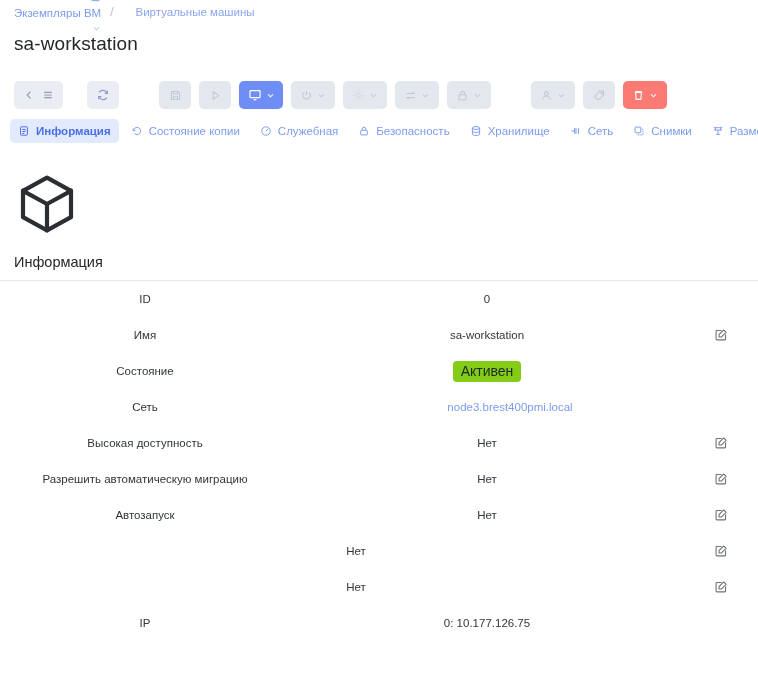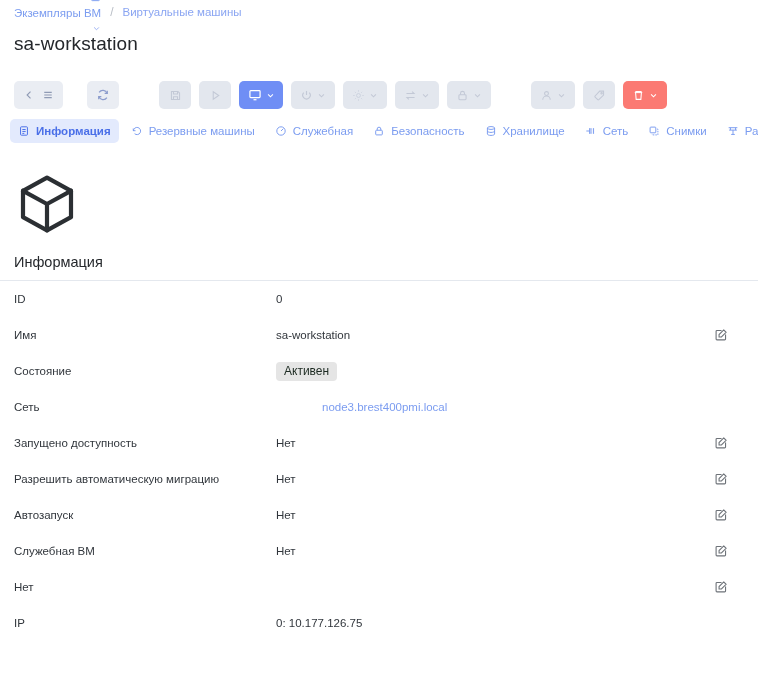--- a/index.html
+++ b/index.html
@@ -23,21 +23,21 @@
     gap: 0;
   }
   .bc-item {
     display: flex;
     align-items: flex-end;
     gap: 5px;
     color: #7b9cf0;
     white-space: nowrap;
     flex-direction: column;
   }
-  .bc-item.plain { color: #8aa5f2; }
+  .bc-item.plain { color: #8aa5f2; margin-left: 13px; }
   .bc-sep {
     color: #b9bec6;
     margin: 0 9px;
     font-size: 12px;
   }
   .bc-ico { display: inline-flex; align-items: center; }
   .chev { margin-left: 4px; display: inline-flex; align-items: center; }
 
   
   .page-title {
@@ -131,20 +131,21 @@
   }
 
   
   .rows { padding: 0; }
   .row {
     display: flex;
     align-items: center;
     height: 36px;
     padding: 0 14px;
     font-size: 11.5px;
+    text-align: center;
   }
   .row-label {
     width: 262px;
     flex: 0 0 262px;
     color: #31363c;
   }
   .row-value {
     flex: 1 1 auto;
     color: #31363c;
   }
@@ -155,25 +156,25 @@
     display: flex;
     align-items: center;
     justify-content: center;
     color: #6d7278;
     cursor: pointer;
   }
   .row-action.empty { cursor: default; }
 
   .badge {
     display: inline-block;
-    background: #e5e5e5;
+    background: #84cc16;
     color: #1d2b22;
     border-radius: 4px;
     padding: 3px 8px 4px 8px;
-    font-size: 12px;
+    font-size: 14px;
     line-height: 1;
   }
 </style>
 </head>
 <body>
 
 <div class="breadcrumb">
   <span class="bc-item">
     <span class="bc-ico">
       <svg width="11" height="11" viewBox="0 0 16 16" fill="none" stroke="#7b9cf0" stroke-width="1.4">
@@ -371,21 +372,21 @@
     <span>Информация</span>
   </div>
 
   <div class="tab">
     <span class="t-ico">
       <svg width="12" height="12" viewBox="0 0 16 16" fill="none" stroke="#7b9cf0" stroke-width="1.3">
         <path d="M3.2 8a4.8 4.8 0 1 1 1.6 3.6"></path>
           <path d="M3 4.6v3h3"></path>
       </svg>
     </span>
-    <span>Резервные машины</span>
+    <span>Состояние копии</span>
   </div>
 
   <div class="tab">
     <span class="t-ico">
       <svg width="12" height="12" viewBox="0 0 16 16" fill="none" stroke="#7b9cf0" stroke-width="1.3">
         <circle cx="8" cy="8" r="5.6"></circle>
           <path d="M8 8l3-3"></path>
       </svg>
     </span>
     <span>Служебная</span>
@@ -488,21 +489,21 @@
   </div>
 
 
   <div class="row">
     <div class="row-label">Сеть</div>
     <div class="row-value link">node3.brest400pmi.local</div>
     <div class="row-action empty"></div>
   </div>
 
   <div class="row">
-    <div class="row-label">Запущено доступность</div>
+    <div class="row-label">Высокая доступность</div>
     <div class="row-value">Нет</div>
     <div class="row-action">
       <svg width="14" height="14" viewBox="0 0 16 16" fill="none" stroke="#6d7278" stroke-width="1.25">
         <path d="M8.6 2.8H3.4a1 1 0 0 0-1 1v8.8a1 1 0 0 0 1 1h8.8a1 1 0 0 0 1-1V7.4"></path>
         <path d="M11.1 2.2 13.8 4.9 8.5 10.2H5.8V7.5l5.3-5.3Z"></path>
       </svg>
     </div>
   </div>
 
   <div class="row">
@@ -521,21 +522,20 @@
     <div class="row-value">Нет</div>
     <div class="row-action">
       <svg width="14" height="14" viewBox="0 0 16 16" fill="none" stroke="#6d7278" stroke-width="1.25">
         <path d="M8.6 2.8H3.4a1 1 0 0 0-1 1v8.8a1 1 0 0 0 1 1h8.8a1 1 0 0 0 1-1V7.4"></path>
         <path d="M11.1 2.2 13.8 4.9 8.5 10.2H5.8V7.5l5.3-5.3Z"></path>
       </svg>
     </div>
   </div>
 
   <div class="row">
-    <div class="row-label">Служебная ВМ</div>
     <div class="row-value">Нет</div>
     <div class="row-action">
       <svg width="14" height="14" viewBox="0 0 16 16" fill="none" stroke="#6d7278" stroke-width="1.25">
         <path d="M8.6 2.8H3.4a1 1 0 0 0-1 1v8.8a1 1 0 0 0 1 1h8.8a1 1 0 0 0 1-1V7.4"></path>
         <path d="M11.1 2.2 13.8 4.9 8.5 10.2H5.8V7.5l5.3-5.3Z"></path>
       </svg>
     </div>
   </div>
 
   <div class="row">

